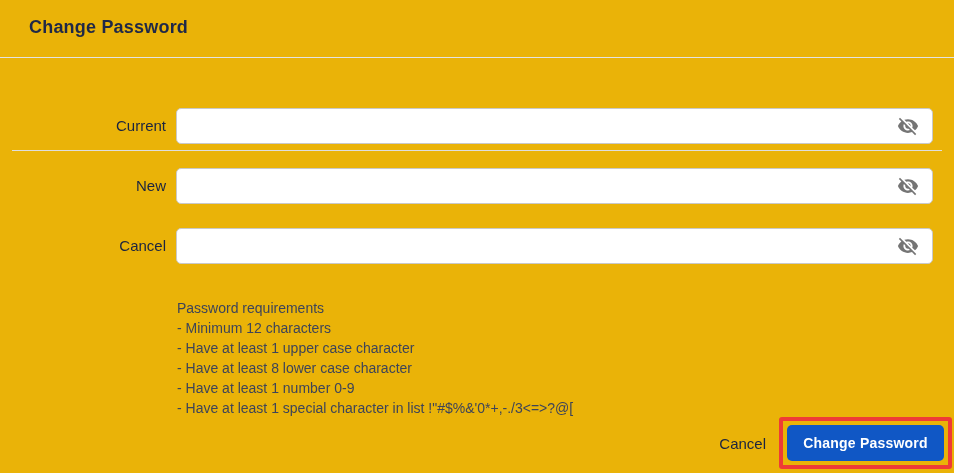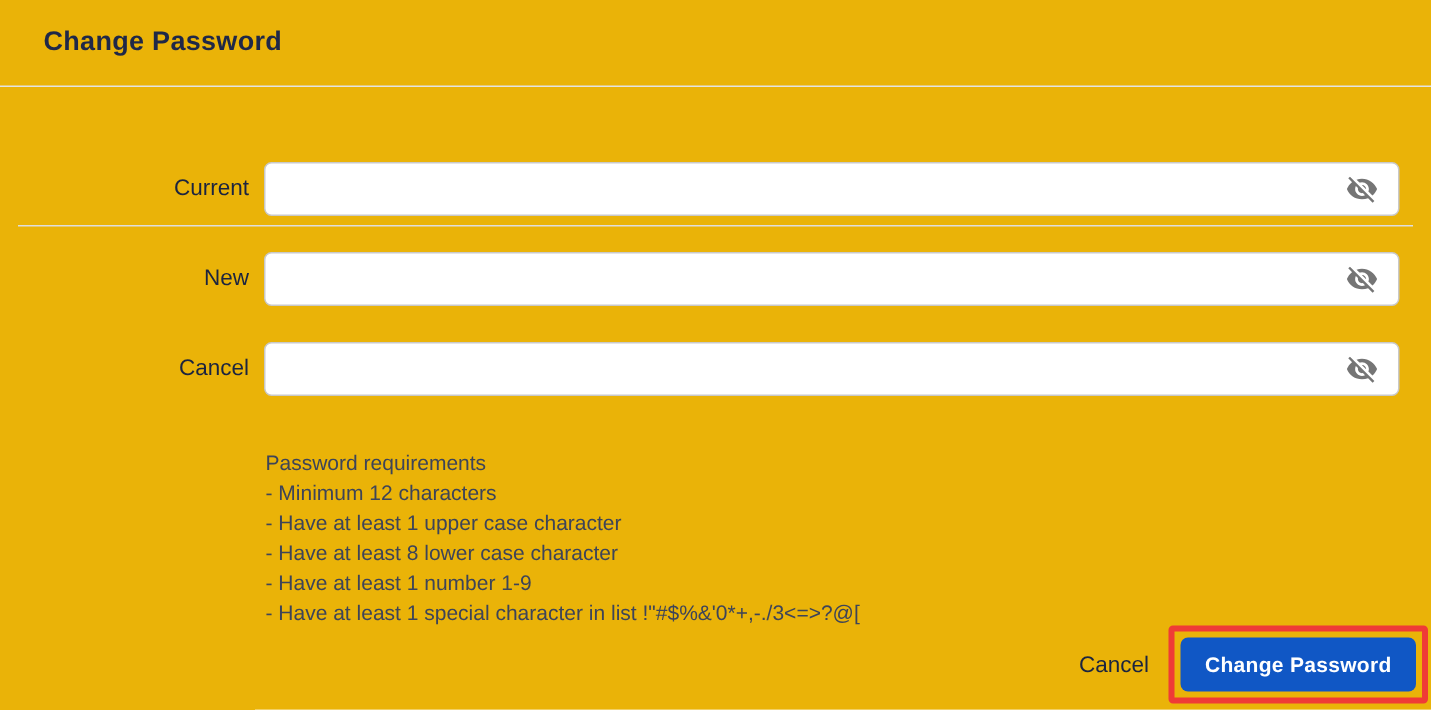--- a/index.html
+++ b/index.html
@@ -115,21 +115,21 @@
         </svg>
       </button>
     </div>
   </div>
 
   <div class="requirements">
     <div>Password requirements</div>
     <div>- Minimum 12 characters</div>
     <div>- Have at least 1 upper case character</div>
     <div>- Have at least 8 lower case character</div>
-    <div>- Have at least 1 number 1-9</div>
+    <div>- Have at least 1 number 0-9</div>
     <div>- Have at least 1 special character in list !"#$%&amp;'0*+,-./3&lt;=&gt;?@[</div>
   </div>
 
   <div class="actions">
     <button class="cancel-btn">Cancel</button>
     <div class="annotation-box">
       <button class="primary-btn">Change Password</button>
     </div>
   </div>
 

